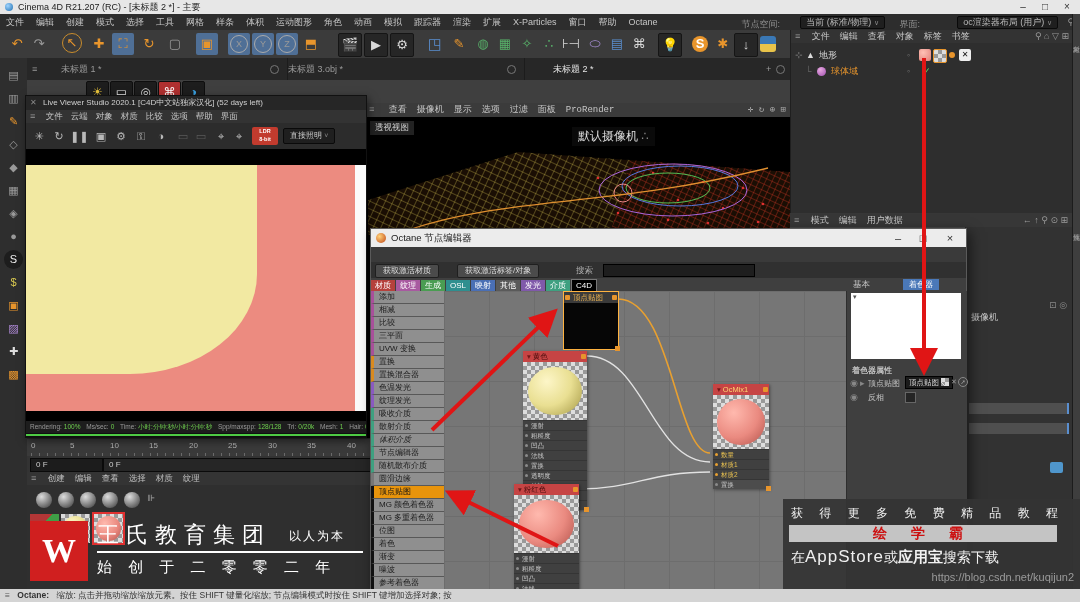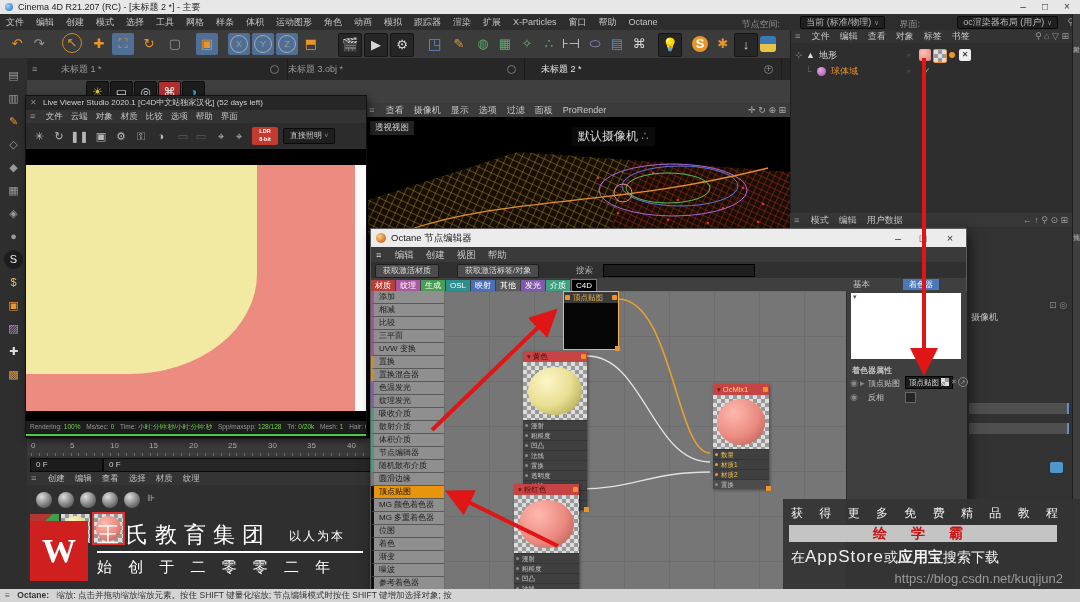--- a/index.html
+++ b/index.html
@@ -35,21 +35,21 @@
   .tabsrow{left:27px;top:58px;width:763px;height:22px;background:#272727;line-height:22px;}
   .doctab{position:absolute;top:0;height:22px;border-right:1px solid #1c1c1c;color:#9a9a9a;padding-left:14px;}
   .doctab.active{color:#e6e6e6;}
   .tabcirc{position:absolute;right:8px;top:7px;width:7px;height:7px;border:1px solid #777;border-radius:50%;}
   
   .iconrow{left:27px;top:80px;width:763px;height:23px;background:#3f3f3f;}
   .ir{position:absolute;top:1px;width:21px;height:21px;line-height:21px;text-align:center;background:#1d1d1d;
       border:1px solid #0e0e0e;border-radius:2px;font-size:12px;}
   
   .viewport{left:365px;top:103px;width:425px;height:357px;background:#000;}
-  .vpmenu{position:absolute;left:0;top:0;width:425px;height:14px;background:#3b3b3b;line-height:14px;}
+  .vpmenu{position:absolute;left:0;top:0;width:425px;height:14px;background:#3b3b3b;line-height:14px;font-family:Liberation Mono, monospace;}
   .vpmenu .mi{display:inline-block;padding:0 5px;color:#c6c6c6;}
   .vpchip{position:absolute;background:#222;color:#ccc;padding:1px 5px;font-size:8.5px;}
   .camchip{position:absolute;background:#0a0a0a;color:#ddd;padding:1px 6px;font-size:12px;}
   
   .lv{left:25px;top:95px;width:340px;height:341px;background:#262626;border:1px solid #111;
       box-shadow:2px 3px 8px rgba(0,0,0,.5);z-index:6;}
   .lvtitle{position:absolute;left:0;top:0;width:100%;height:14px;background:#262626;line-height:14px;color:#cfcfcf;font-size:8px;}
   .lvmenu{position:absolute;left:0;top:14px;width:100%;height:13px;background:#333;line-height:13px;}
   .lvmenu .mi{display:inline-block;padding:0 4px;color:#c6c6c6;font-size:8.5px;}
   .lvtools{position:absolute;left:0;top:27px;width:100%;height:26px;background:#2c2c2c;border-bottom:1px solid #1a1a1a;}
@@ -235,21 +235,21 @@
     <i class="g ls" style="top:238px;color:#e8952c" data-glyph="▣"></i>
     <i class="g ls" style="top:261px;color:#b08ad8" data-glyph="▨"></i>
     <i class="g ls" style="top:284px;color:#ddd" data-glyph="✚"></i>
     <i class="g ls" style="top:307px;color:#e8952c" data-glyph="▩"></i>
   </div>
 
   <div class="abs tabsrow">
     <i class="g" style="position:absolute;left:5px;top:0;color:#999" data-glyph="≡"></i>
     <div class="doctab" style="left:20px;width:226px"><span>未标题 1 *</span><span class="tabcirc"></span></div>
     <div class="doctab" style="left:247px;width:236px"><span>未标题 3.obj *</span><span class="tabcirc"></span></div>
-    <div class="doctab active" style="left:500px;width:240px"><span>未标题 2 *</span><span class="tabcirc"></span></div>
+    <div class="doctab active" style="left:512px;width:240px"><span>未标题 2 *</span><span class="tabcirc"></span></div>
     <div class="doctab" style="left:725px;width:30px;border:none">+</div>
   </div>
 
   <div class="abs iconrow">
     <i class="g ir" style="left:59px;color:#e8c33c" data-glyph="☀"></i>
     <i class="g ir" style="left:83px;color:#eee" data-glyph="▭"></i>
     <i class="g ir" style="left:107px;color:#ddd" data-glyph="◎"></i>
     <i class="g ir" style="left:131px;background:#b03030;color:#fff" data-glyph="⌘"></i>
     <i class="g ir" style="left:155px;color:#3aa0e0" data-glyph="◑"></i>
   </div>
@@ -432,24 +432,20 @@
   </div>
 
   <div class="abs ne">
     <div class="netitle">
       <span class="neicon"></span>
       <span style="margin-left:20px">Octane 节点编辑器</span>
       <span class="newbtn" style="right:58px">–</span>
       <span class="newbtn" style="right:33px">□</span>
       <span class="newbtn" style="right:6px">×</span>
     </div>
-    <div class="nemenu">
-      <i class="g" style="padding:0 5px;color:#ddd" data-glyph="≡"></i>
-      <span class="mi">编辑</span><span class="mi">创建</span><span class="mi">视图</span><span class="mi">帮助</span>
-    </div>
     <div class="nebtns">
       <span class="nebtn" style="left:4px">获取激活材质</span>
       <span class="nebtn" style="left:86px">获取激活标签/对象</span>
       <span style="position:absolute;left:205px;top:3px;color:#b0b0b0;font-size:8.5px">搜索</span>
       <span style="position:absolute;left:232px;top:2px;width:150px;height:11px;background:#1e1e1e;border:1px solid #000"></span>
     </div>
     <div class="netabs nowrap">
       <span class="netab" data-tab-index="0" style="background: rgb(181, 65, 60);">材质</span><span class="netab" data-tab-index="1" style="background: rgb(168, 90, 160);">纹理</span><span class="netab" data-tab-index="2" style="background: rgb(74, 157, 82);">生成</span><span class="netab" data-tab-index="3" style="background: rgb(47, 143, 143);">OSL</span><span class="netab" data-tab-index="4" style="background: rgb(74, 111, 181);">映射</span><span class="netab" data-tab-index="5" style="background: rgb(90, 90, 90);">其他</span><span class="netab" data-tab-index="6" style="background: rgb(128, 89, 170);">发光</span><span class="netab" data-tab-index="7" style="background: rgb(63, 160, 128);">介质</span><span class="netab" data-tab-index="8" style="background: rgb(0, 0, 0);">C4D</span>
       <span style="position:absolute;left:482px;color:#c0c0c0;font-size:8.5px">基本</span>
       <span class="shaderchip" style="position:absolute;left:532px;top:1px">着色器</span>
@@ -460,21 +456,21 @@
         <div class="ne-item" style="border-left-color: rgb(168, 80, 154);">相减</div>
         <div class="ne-item" style="border-left-color: rgb(168, 80, 154);">比较</div>
         <div class="ne-item" style="border-left-color: rgb(168, 80, 154);">三平面</div>
         <div class="ne-item" style="border-left-color: rgb(168, 80, 154);">UVW 变换</div>
         <div class="ne-item" style="border-left-color: rgb(216, 138, 32);">置换</div>
         <div class="ne-item" style="border-left-color: rgb(216, 138, 32);">置换混合器</div>
         <div class="ne-item" style="border-left-color: rgb(138, 90, 192);">色温发光</div>
         <div class="ne-item" style="border-left-color: rgb(138, 90, 192);">纹理发光</div>
         <div class="ne-item" style="border-left-color: rgb(63, 160, 128);">吸收介质</div>
         <div class="ne-item" style="border-left-color: rgb(63, 160, 128);">散射介质</div>
-        <div class="ne-item" style="border-left-color: rgb(63, 160, 128);">体积介质</div>
+        <div class="ne-item" style="border-left-color: rgb(63, 160, 128); font-style: italic;">体积介质</div>
         <div class="ne-item" style="border-left-color: rgb(63, 160, 128);">节点编辑器</div>
         <div class="ne-item" style="border-left-color: rgb(63, 160, 128);">随机散布介质</div>
         <div class="ne-item" style="border-left-color: rgb(119, 119, 119);">圆滑边缘</div>
         <div class="ne-item active" style="border-left-color: rgb(17, 17, 17);">顶点贴图</div>
         <div class="ne-item" style="border-left-color: rgb(17, 17, 17);">MG 颜色着色器</div>
         <div class="ne-item" style="border-left-color: rgb(17, 17, 17);">MG 多重着色器</div>
         <div class="ne-item" style="border-left-color: rgb(17, 17, 17);">位图</div>
         <div class="ne-item" style="border-left-color: rgb(17, 17, 17);">着色</div>
         <div class="ne-item" style="border-left-color: rgb(17, 17, 17);">渐变</div>
         <div class="ne-item" style="border-left-color: rgb(17, 17, 17);">噪波</div>
@@ -574,21 +570,21 @@
       </div>
     </div>
   </div>
 
   <div class="abs ad">
     <div style="position:absolute;left:8px;top:6px;font-size:12px;letter-spacing:6.5px;white-space:nowrap">获 得 更 多 免 费 精 品 教 程</div>
     <div class="adbar">绘 学 霸</div>
     <div style="position:absolute;left:8px;top:48px;font-size:14px;white-space:nowrap">
       <span>在</span><span style="font-size:17px;letter-spacing:1px">AppStore</span><span>或</span><b style="font-size:15px">应用宝</b><span>搜索下载</span>
     </div>
-    <div style="position:absolute;right:17px;top:72px;font-size:13px;color:#9a9a9a">https://blog.csdn.net/kuqijun2</div>
+    <div style="position:absolute;right:6px;top:72px;font-size:11px;color:#9a9a9a">https://blog.csdn.net/kuqijun2</div>
   </div>
 
   <div class="abs statusbar nowrap">
     <i class="g" style="padding:0 5px;color:#555" data-glyph="≡"></i>
     <b>Octane:</b>
     <span style="margin-left:5px">缩放: 点击并拖动缩放缩放元素。按住 SHIFT 键量化缩放; 节点编辑模式时按住 SHIFT 键增加选择对象; 按</span>
   </div>
 
   <svg class="abs anno">
     <defs>

